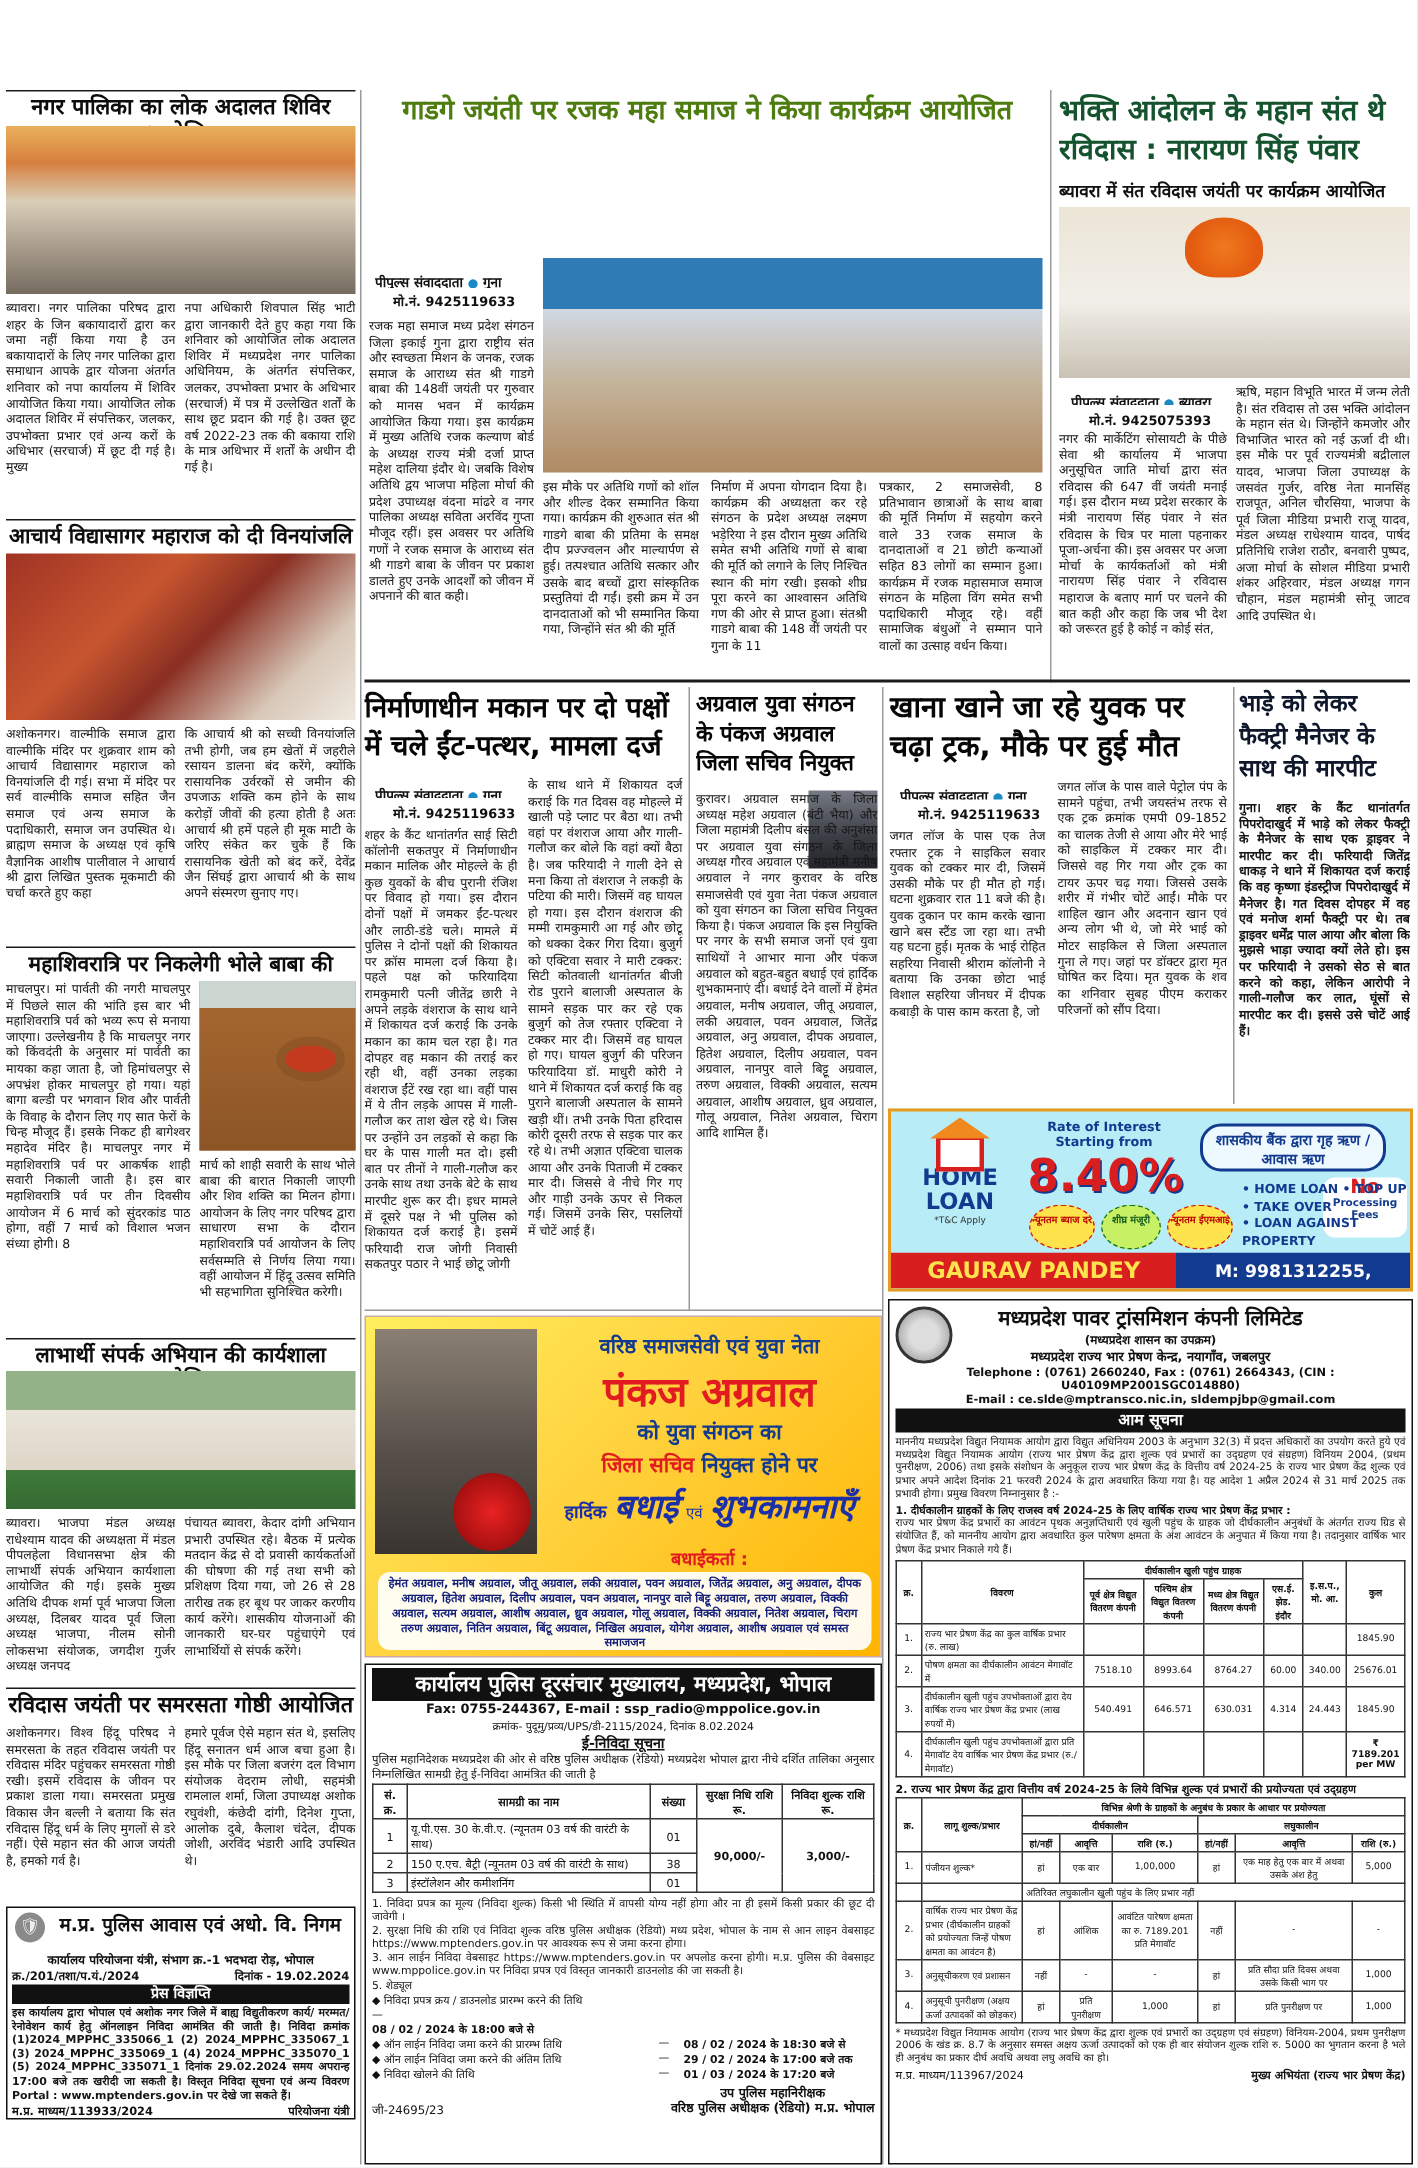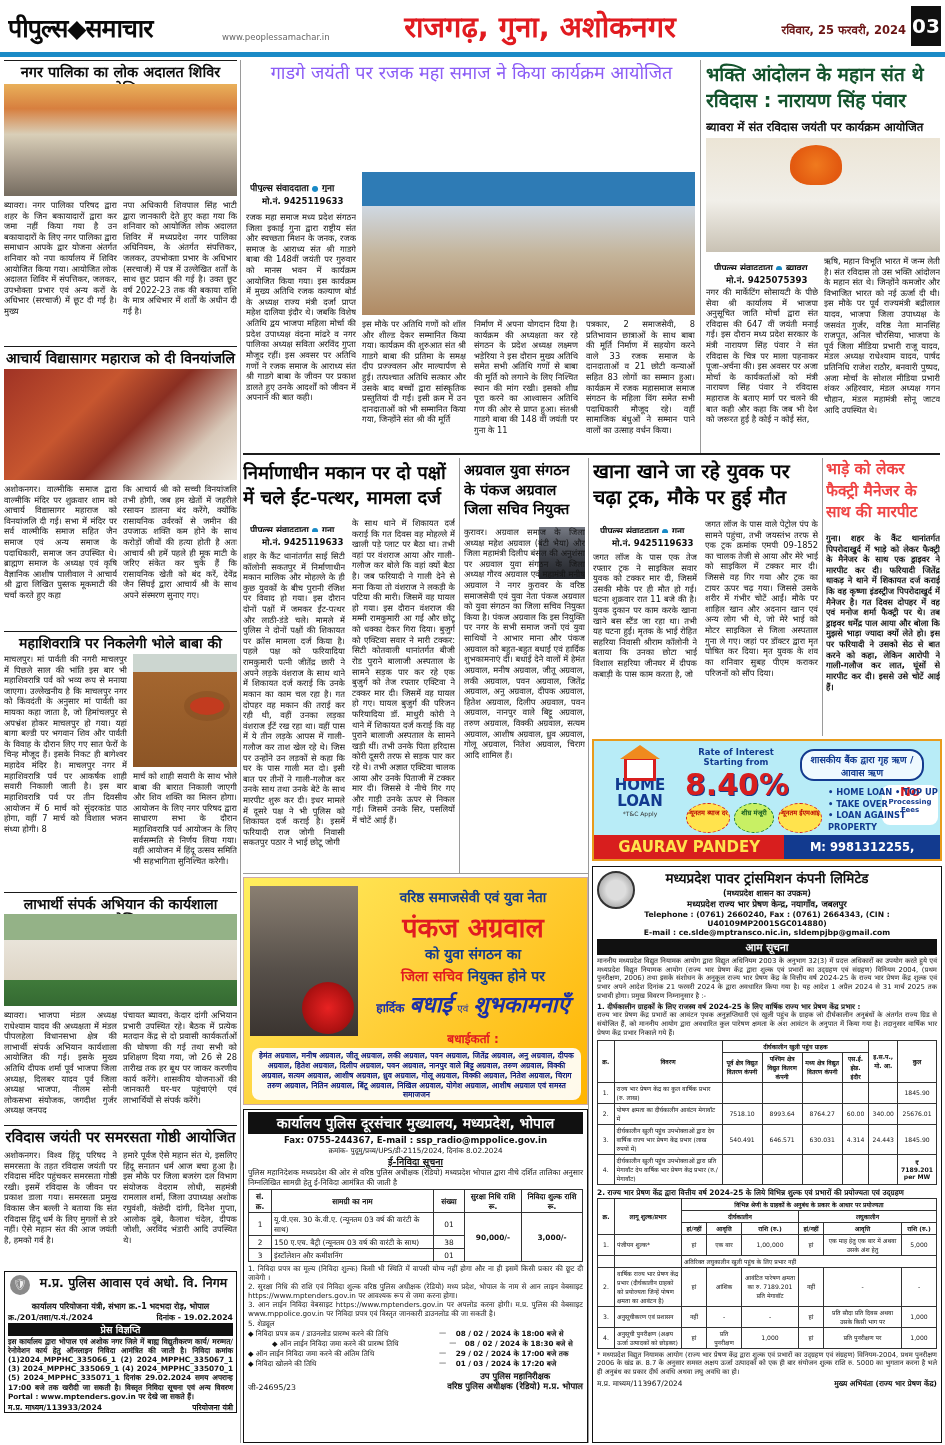--- a/index.html
+++ b/index.html
@@ -26,47 +26,30 @@
   .hr{background:#1c1c1c;}
   table{border-collapse:collapse;}
   .tb td,.tb th{border:0.8px solid #333;padding:1px 2px;vertical-align:middle;}
   .cell-c{text-align:center;}
   .small-b{font-weight:bold;}
 </style>
 </head>
 <body>
 <div class="page">
 
-<div class="b" style="left:0;top:0;width:945px;height:52px;border-bottom:5px solid #1a8ac6;">
-  <div class="b" style="left:8px;top:10px;width:210px;height:36px;font-weight:bold;font-size:25px;color:#0a0a0a;letter-spacing:-1px;">
-    <span>पीपुल्स◆समाचार</span>
-  </div>
-  <div class="b" style="left:222px;top:32px;width:130px;height:14px;font-size:8.5px;color:#666;">
-    <span>www.peoplessamachar.in</span>
-  </div>
-  <div class="b" style="left:370px;top:6px;width:340px;height:42px;text-align:center;font-weight:bold;font-size:29px;color:#e11b20;">
-    <span>राजगढ़, गुना, अशोकनगर</span>
-  </div>
-  <div class="b" style="left:758px;top:22px;width:148px;height:18px;text-align:right;font-weight:bold;font-size:11.5px;color:#6b1515;">
-    <span>रविवार, 25 फरवरी, 2024</span>
-  </div>
-  <div class="b" style="left:911px;top:6px;width:30px;height:40px;background:#101010;color:#fff;text-align:center;font-weight:bold;font-size:20px;line-height:40px;">
-    <span>03</span>
-  </div>
-</div>
 
 <div class="b vr" style="left:240px;top:60px;height:1383px;"></div>
 <div class="b vr" style="left:700px;top:60px;height:395px;"></div>
 <div class="b vr" style="left:588px;top:458px;height:985px;"></div>
 <div class="b vr" style="left:459px;top:458px;height:416px;"></div>
 <div class="b vr" style="left:822px;top:458px;height:278px;"></div>
 <div class="b hr" style="left:243px;top:453px;width:697px;height:2px;"></div>
 <div class="b hr" style="left:243px;top:873px;width:345px;height:1px;background:#999;"></div>
 
-<div class="b" style="left:248px;top:60px;width:447px;height:24px;text-align:center;font-weight:normal;font-size:18px;color:#8b5cf6;">
+<div class="b" style="left:248px;top:60px;width:447px;height:24px;text-align:center;font-weight:bold;font-size:18px;color:#4d7c0f;">
   <span>गाडगे जयंती पर रजक महा समाज ने किया कार्यक्रम आयोजित</span>
 </div>
 <div class="b" style="left:250px;top:176px;width:106px;height:16px;">
   <span class="by"><span>पीपुल्स संवाददाता</span> <span class="dot">●</span> <span>गुना</span></span>
 </div>
 <div class="b phn" style="left:262px;top:192px;width:100px;height:14px;">
   <span>मो.नं. 9425119633</span>
 </div>
 <div class="b t" style="left:246px;top:212px;width:110px;height:240px;">
   <span>रजक महा समाज मध्य प्रदेश संगठन जिला इकाई गुना द्वारा राष्ट्रीय संत और स्वच्छता मिशन के जनक, रजक समाज के आराध्य संत श्री गाडगे बाबा की 148वीं जयंती पर गुरुवार को मानस भवन में कार्यक्रम आयोजित किया गया। इस कार्यक्रम में मुख्य अतिथि रजक कल्याण बोर्ड के अध्यक्ष राज्य मंत्री दर्जा प्राप्त महेश दालिया इंदौर थे। जबकि विशेष अतिथि द्वय भाजपा महिला मोर्चा की प्रदेश उपाध्यक्ष वंदना मांढरे व नगर पालिका अध्यक्ष सविता अरविंद गुप्ता मौजूद रहीं। इस अवसर पर अतिथि गणों ने रजक समाज के आराध्य संत श्री गाडगे बाबा के जीवन पर प्रकाश डालते हुए उनके आदर्शों को जीवन में अपनाने की बात कही।</span>
@@ -207,21 +190,21 @@
 <div class="b phn" style="left:612px;top:534px;width:100px;height:13px;">
   <span>मो.नं. 9425119633</span>
 </div>
 <div class="b t" style="left:593px;top:552px;width:104px;height:183px;">
   <span>जगत लॉज के पास एक तेज रफ्तार ट्रक ने साइकिल सवार युवक को टक्कर मार दी, जिसमें उसकी मौके पर ही मौत हो गई। घटना शुक्रवार रात 11 बजे की है। युवक दुकान पर काम करके खाना खाने बस स्टैंड जा रहा था। तभी यह घटना हुई। मृतक के भाई रोहित सहरिया निवासी श्रीराम कॉलोनी ने बताया कि उनका छोटा भाई विशाल सहरिया जीनघर में दीपक कबाड़ी के पास काम करता है, जो</span>
 </div>
 <div class="b t" style="left:705px;top:519px;width:113px;height:216px;">
   <span>जगत लॉज के पास वाले पेट्रोल पंप के सामने पहुंचा, तभी जयस्तंभ तरफ से एक ट्रक क्रमांक एमपी 09-1852 का चालक तेजी से आया और मेरे भाई को साइकिल में टक्कर मार दी। जिससे वह गिर गया और ट्रक का टायर ऊपर चढ़ गया। जिससे उसके शरीर में गंभीर चोटें आईं। मौके पर शाहिल खान और अदनान खान एवं अन्य लोग भी थे, जो मेरे भाई को मोटर साइकिल से जिला अस्पताल गुना ले गए। जहां पर डॉक्टर द्वारा मृत घोषित कर दिया। मृत युवक के शव का शनिवार सुबह पीएम कराकर परिजनों को सौंप दिया।</span>
 </div>
 
-<div class="b" style="left:826px;top:459px;width:114px;height:70px;font-weight:bold;font-size:15.5px;line-height:1.4;color:#ef4444;">
+<div class="b" style="left:826px;top:459px;width:114px;height:70px;font-weight:bold;font-size:15.5px;line-height:1.4;color:#0f172a;">
   <span>भाड़े को लेकर फैक्ट्री मैनेजर के साथ की मारपीट</span>
 </div>
 <div class="b t" style="left:826px;top:533px;width:114px;height:202px;font-weight:bold;">
   <span>गुना। शहर के कैंट थानांतर्गत पिपरोदाखुर्द में भाड़े को लेकर फैक्ट्री के मैनेजर के साथ एक ड्राइवर ने मारपीट कर दी। फरियादी जितेंद्र धाकड़ ने थाने में शिकायत दर्ज कराई कि वह कृष्णा इंडस्ट्रीज पिपरोदाखुर्द में मैनेजर है। गत दिवस दोपहर में वह एवं मनोज शर्मा फैक्ट्री पर थे। तब ड्राइवर धर्मेंद्र पाल आया और बोला कि मुझसे भाड़ा ज्यादा क्यों लेते हो। इस पर फरियादी ने उसको सेठ से बात करने को कहा, लेकिन आरोपी ने गाली-गलौज कर लात, घूंसों से मारपीट कर दी। इससे उसे चोटें आई हैं।</span>
 </div>
 
 <div class="b" style="left:592px;top:739px;width:350px;height:122px;background:#b8ecf7;border:2px solid #e89b1c;box-sizing:border-box;">
   <div class="b" style="left:6px;top:4px;width:80px;height:88px;text-align:center;">
     <div style="margin:0 auto;width:40px;height:30px;position:relative;">
       <div style="position:absolute;left:4px;top:12px;width:26px;height:18px;border:3px solid #d81e1e;background:#fff;"></div>
@@ -327,26 +310,26 @@
     </tr>
   </tbody>
       </table>
   <div class="ts" style="font-size:7.2px;margin-top:2px;">
     <div>1. निविदा प्रपत्र का मूल्य (निविदा शुल्क) किसी भी स्थिति में वापसी योग्य नहीं होगा और ना ही इसमें किसी प्रकार की छूट दी जावेगी ।</div>
     <div>2. सुरक्षा निधि की राशि एवं निविदा शुल्क वरिष्ठ पुलिस अधीक्षक (रेडियो) मध्य प्रदेश, भोपाल के नाम से आन लाइन वेबसाइट https://www.mptenders.gov.in पर आवश्यक रूप से जमा करना होगा।</div>
     <div>3. आन लाईन निविदा वेबसाइट https://www.mptenders.gov.in पर अपलोड करना होगी। म.प्र. पुलिस की वेबसाइट www.mppolice.gov.in पर निविदा प्रपत्र एवं विस्तृत जानकारी डाउनलोड की जा सकती है।</div>
     <div>5. शेड्यूल</div>
   </div>
   <div style="font-size:7.2px;">
-    <div style="display:flex;">
+    <div style="display:flex;flex-direction:column;">
           <span style="flex:0 0 57%;">◆ <span>निविदा प्रपत्र क्रय / डाउनलोड प्रारम्भ करने की तिथि</span></span>
           <span style="flex:0 0 5%;">—</span>
           <span style="font-weight:bold;">08 / 02 / 2024 के 18:00 बजे से</span>
         </div>
-    <div style="display:flex;margin-left:24px;">
+    <div style="display:flex;">
           <span style="flex:0 0 57%;">◆ <span>ऑन लाईन निविदा जमा करने की प्रारम्भ तिथि</span></span>
           <span style="flex:0 0 5%;">—</span>
           <span style="font-weight:bold;">08 / 02 / 2024 के 18:30 बजे से</span>
         </div>
     <div style="display:flex;">
           <span style="flex:0 0 57%;">◆ <span>ऑन लाईन निविदा जमा करने की अंतिम तिथि</span></span>
           <span style="flex:0 0 5%;">—</span>
           <span style="font-weight:bold;">29 / 02 / 2024 के 17:00 बजे तक</span>
         </div>
     <div style="display:flex;">

